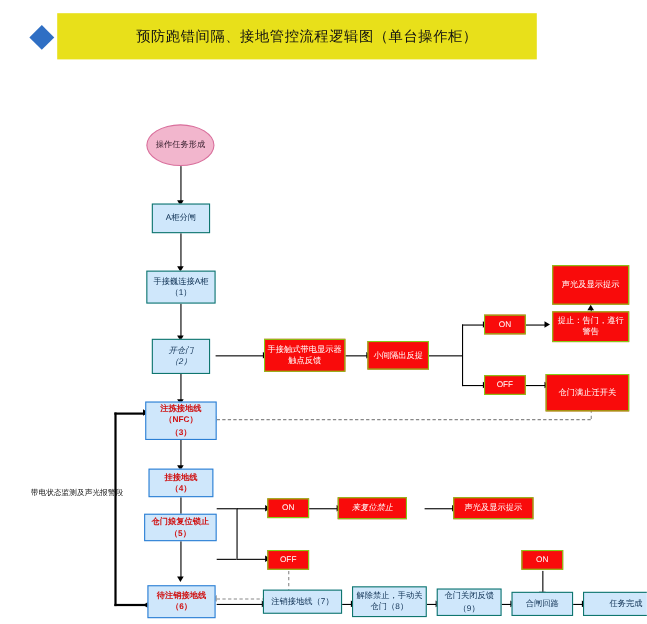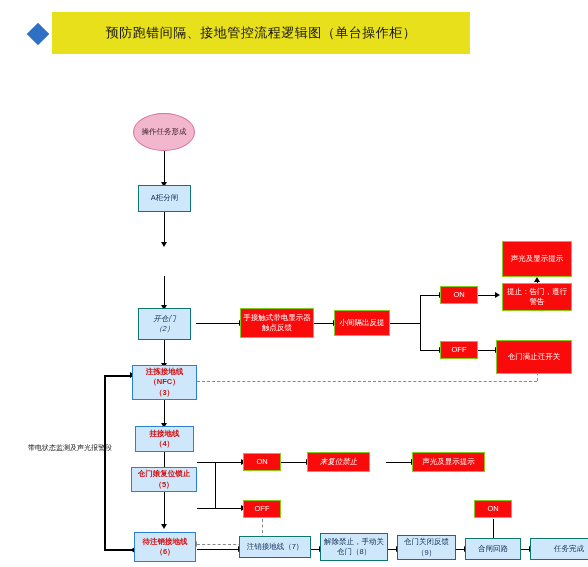--- a/index.html
+++ b/index.html
@@ -24,20 +24,21 @@
   .title-bar {
     position: absolute;
     left: 52px;
     top: 12px;
     width: 418px;
     height: 42px;
     background: #e8e01a;
     display: flex;
     align-items: center;
     justify-content: center;
+    padding-left: 18px;
   }
   .title-text {
     font-size: 13px;
     color: #111111;
     letter-spacing: 0.5px;
     white-space: nowrap;
   }
   .title-diamond {
     position: absolute;
     left: 30px;
@@ -241,20 +242,22 @@
   <div class="thick" style="left:104px; top:549px; width:28px; height:2px;"></div>
   <div class="arrow arrow-right" style="left:130px; top:372px;"></div>
   <div class="arrow arrow-left" style="left:130px; top:546.5px;"></div>
 
   <div class="side-note" style="left: 28px; top: 443px;">带电状态监测及声光报警段</div>
 
   <div class="node ellipse" style="left:133px; top:113px; width:62px; height:38px;">操作任务形成</div>
 
   <div class="node blue" style="left:138px; top:185px; width:53px; height:27px;">A柜分闸</div>
 
+  <div class="node blue" style="left:133px; top:246px; width:63px; height:30px;">手接巍连接A柜
+（1）</div>
 
   <div class="node blue" style="left:138px; top:308px; width:53px; height:32px;font-style:italic;">开仓门
 （2）</div>
 
   <div class="node red" style="left:240px; top:308px; width:74px; height:30px;">手接触式带电显示器
 触点反馈</div>
 
   <div class="node red" style="left:334px; top:310px; width:56px; height:26px;">小间隔出反提</div>
 
   <div class="node red" style="left:440px; top:286px; width:38px; height:18px;">ON</div>

